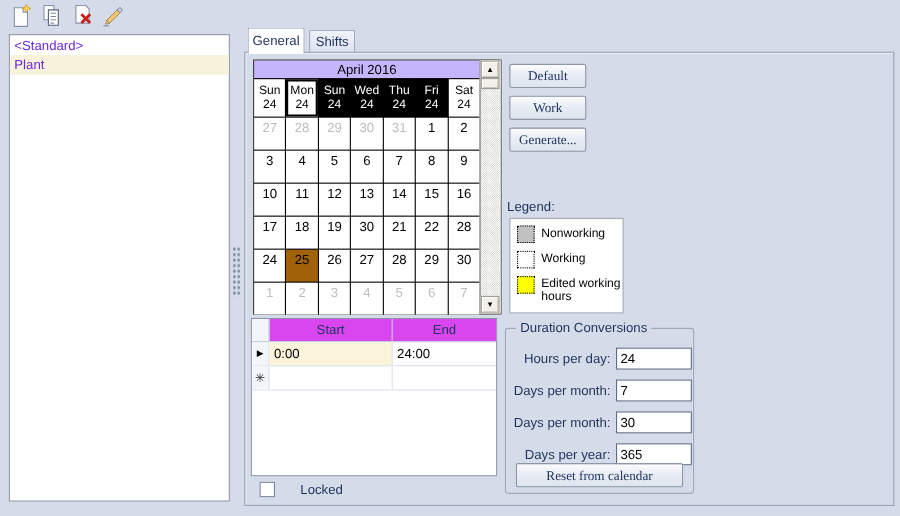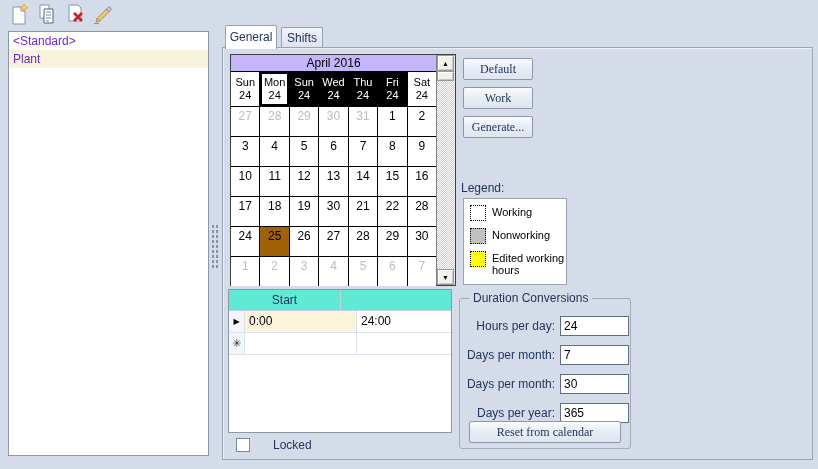--- a/index.html
+++ b/index.html
@@ -67,21 +67,21 @@
   .legend-box{position:absolute;left:240px;top:150px;width:104px;height:87px;
     background:#fff;border:1px solid #9aa3b2;box-sizing:border-box;
     padding:6px 0 0 6px;color:#000;font-size:11px;}
   .legend-row{display:flex;align-items:flex-start;margin-bottom:7px;}
   .swatch{width:14px;height:14px;border:1px dotted #000;flex:0 0 auto;margin-right:6px;}
   .legend-text{line-height:12px;padding-top:1px;}
   
   .sgrid{position:absolute;left:5px;top:241px;width:224px;height:144px;
     background:#fff;border:1px solid #8d97a8;box-sizing:border-box;color:#000;}
   .sg-row{display:flex;height:21px;border-bottom:1px solid #dbe2ec;}
-  .sg-header{height:20px;background:#5eead4;border-bottom:1px solid #c3cfe0;color:#22355f;flex-direction:column;}
+  .sg-header{height:20px;background:#d946ef;border-bottom:1px solid #c3cfe0;color:#22355f;}
   .sg-sel{width:15px;border-right:1px solid #dbe2ec;background:#f2f5fa;
     display:flex;align-items:center;justify-content:center;flex:0 0 auto;}
   .sg-header .sg-sel{border-right:1px solid #c3cfe0;}
   .sg-start{width:112px;border-right:1px solid #dbe2ec;box-sizing:border-box;
     line-height:20px;padding-left:4px;flex:0 0 auto;}
   .sg-header .sg-start{border-right:1px solid #c3cfe0;text-align:center;padding-left:0;}
   .sg-end{flex:1;line-height:20px;padding-left:4px;}
   .sg-header .sg-end{text-align:center;padding-left:0;}
   .cell-current{background:#fbf4da;}
   .row-arrow{font-size:8px;color:#000;}
@@ -233,26 +233,26 @@
   <div class="action-col">
       <div class="btn">Default</div>
       <div class="btn">Work</div>
       <div class="btn">Generate...</div>
     </div>
 
   <div class="legend-label">Legend:</div>
   <div class="legend-box">
     <div>
         <div class="legend-row">
+          <span class="swatch" style="background: rgb(192, 192, 192);"></span>
+          <span class="legend-text">Nonworking</span>
+        </div>
+        <div class="legend-row">
           <span class="swatch" style="background: rgb(255, 255, 255);"></span>
           <span class="legend-text">Working</span>
-        </div>
-        <div class="legend-row">
-          <span class="swatch" style="background: rgb(192, 192, 192);"></span>
-          <span class="legend-text">Nonworking</span>
         </div>
         <div class="legend-row">
           <span class="swatch" style="background: rgb(255, 255, 0);"></span>
           <span class="legend-text">Edited working hours</span>
         </div>
       </div>
   </div>
 
   <div class="sgrid">
     <div class="sg-row sg-header">

